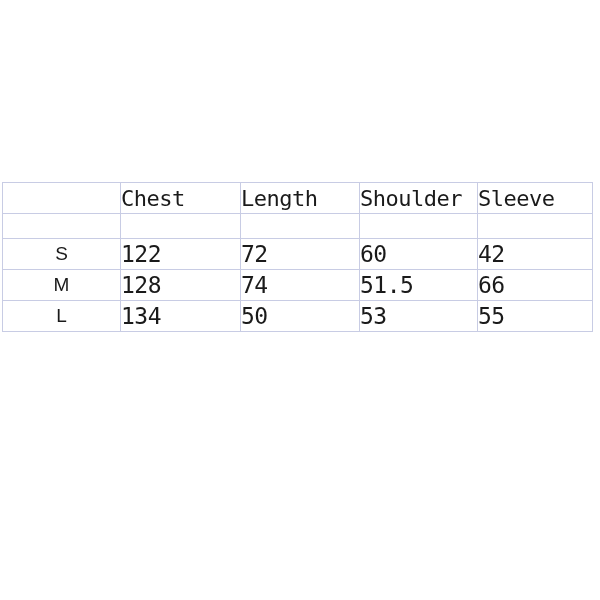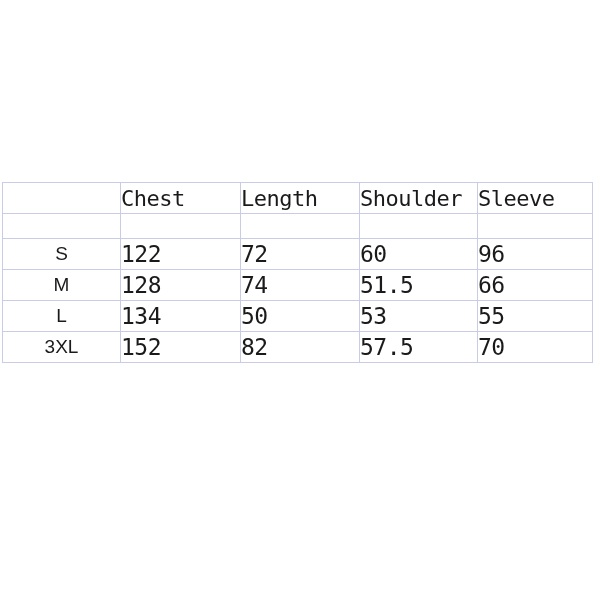--- a/index.html
+++ b/index.html
@@ -102,38 +102,31 @@
         <td class="value-cell"></td>
         <td class="value-cell"></td>
         <td class="value-cell"></td>
       </tr>
 
       <tr>
         <td class="size-cell">S</td>
         <td class="value-cell">122</td>
         <td class="value-cell">72</td>
         <td class="value-cell">60</td>
-        <td class="value-cell">96</td>
+        <td class="value-cell">42</td>
       </tr>
       <tr>
         <td class="size-cell">M</td>
         <td class="value-cell">128</td>
         <td class="value-cell">74</td>
         <td class="value-cell">51.5</td>
         <td class="value-cell">66</td>
       </tr>
       <tr>
         <td class="size-cell">L</td>
         <td class="value-cell">134</td>
         <td class="value-cell">50</td>
         <td class="value-cell">53</td>
         <td class="value-cell">55</td>
       </tr>
-      <tr>
-        <td class="size-cell">3XL</td>
-        <td class="value-cell">152</td>
-        <td class="value-cell">82</td>
-        <td class="value-cell">57.5</td>
-        <td class="value-cell">70</td>
-      </tr>
     </tbody>
   </table>
 </div>
 
 </body></html>

